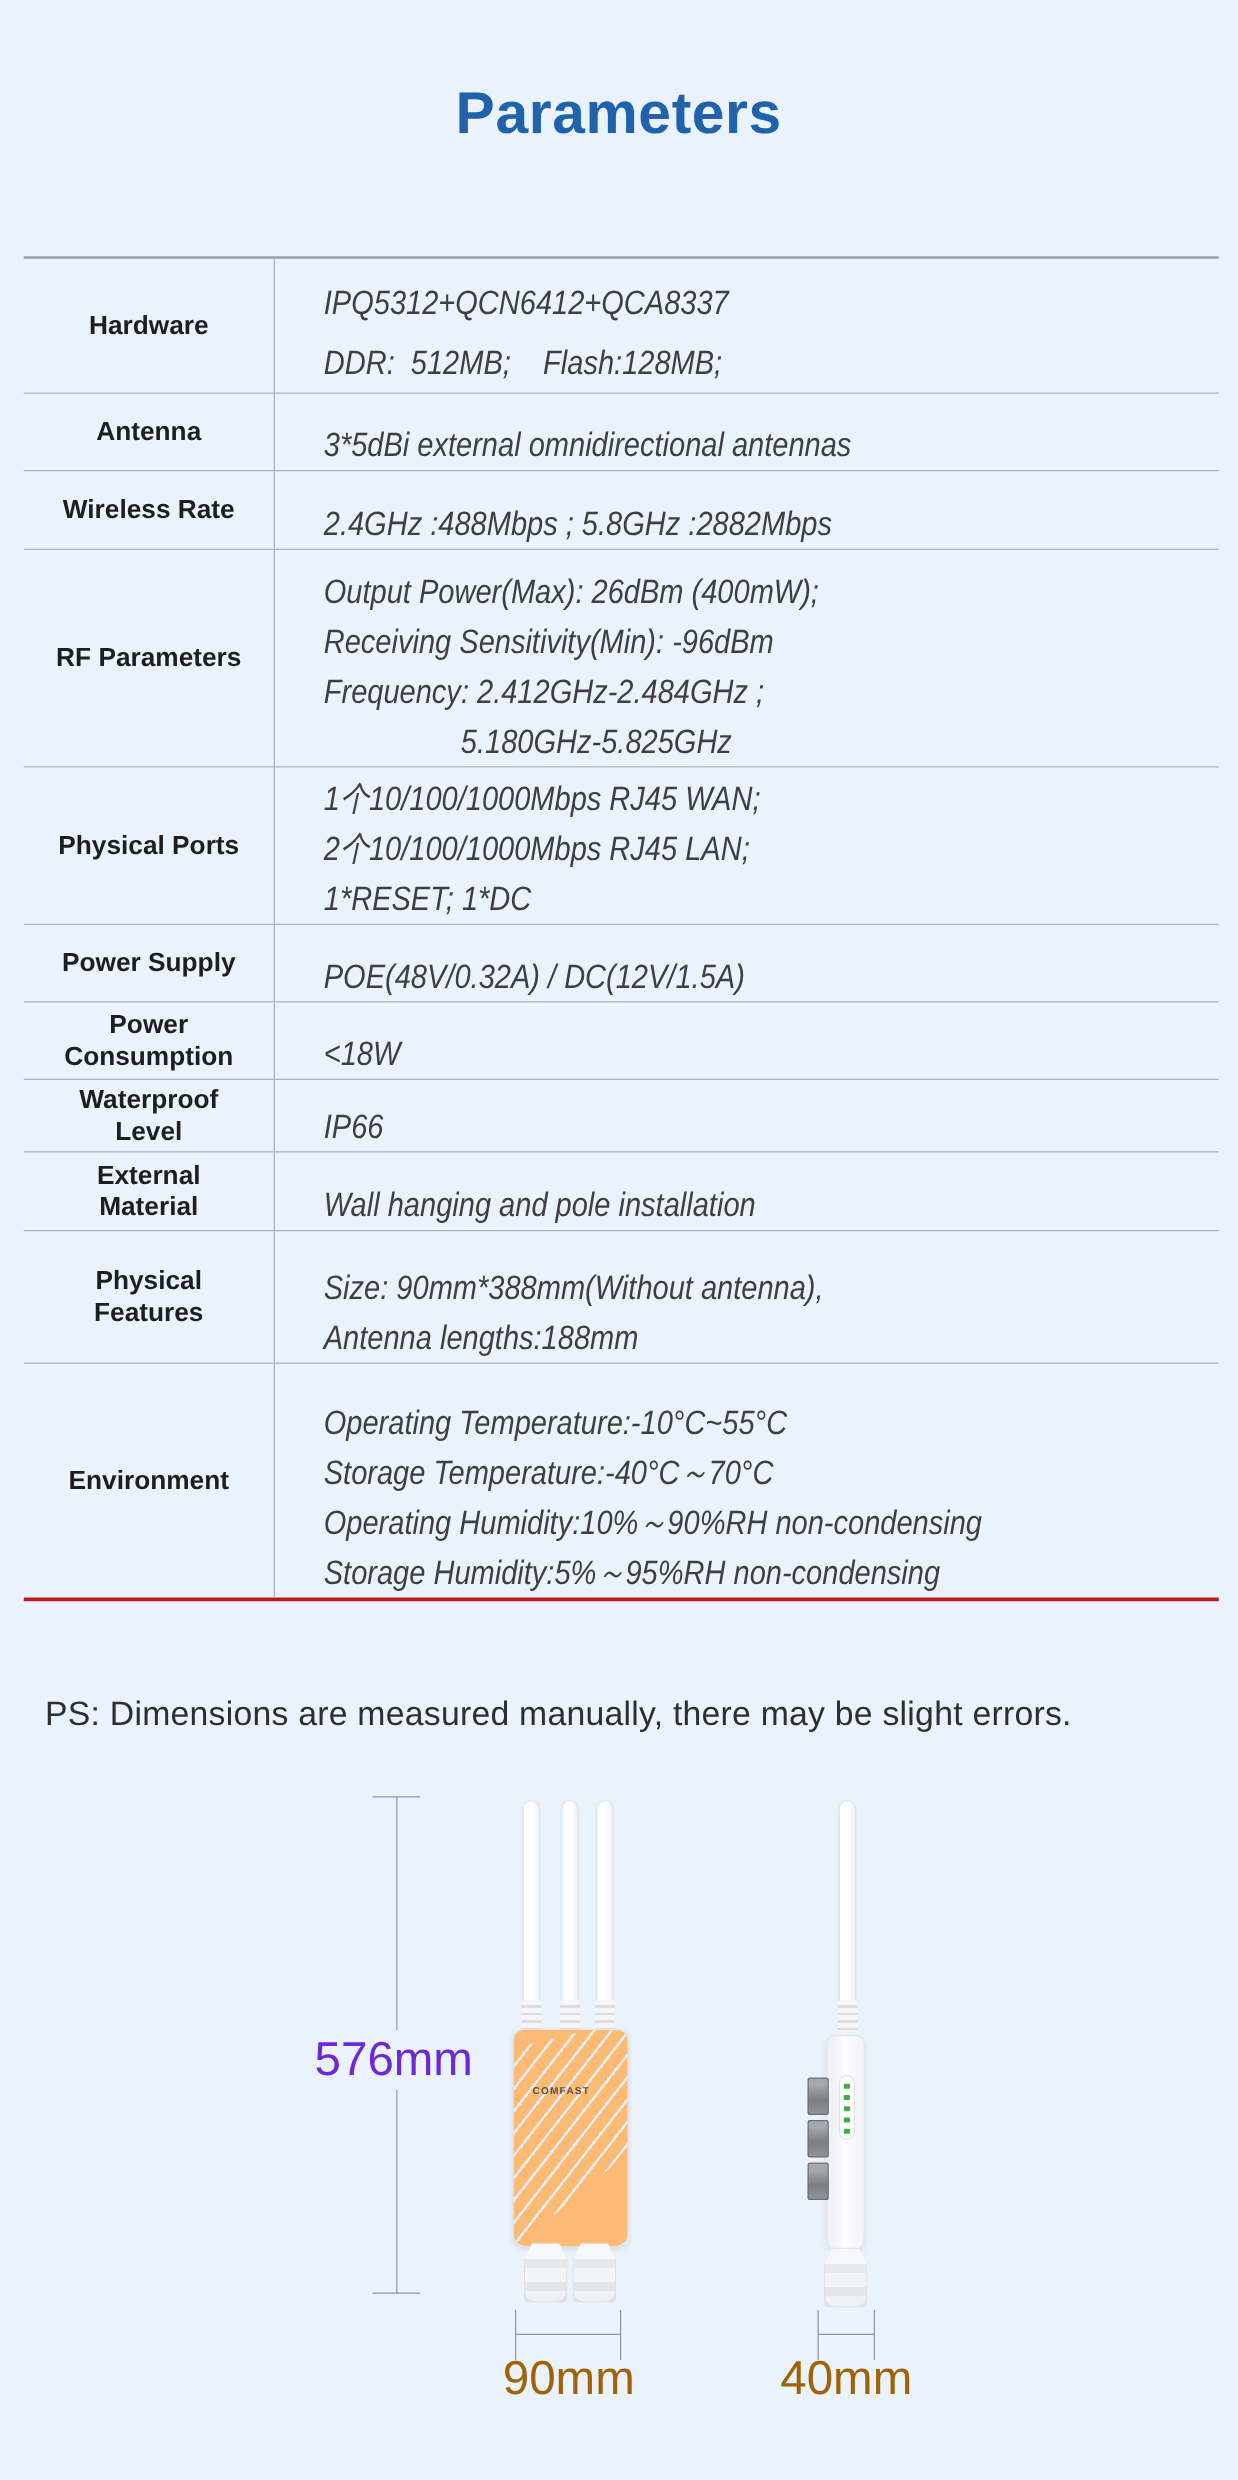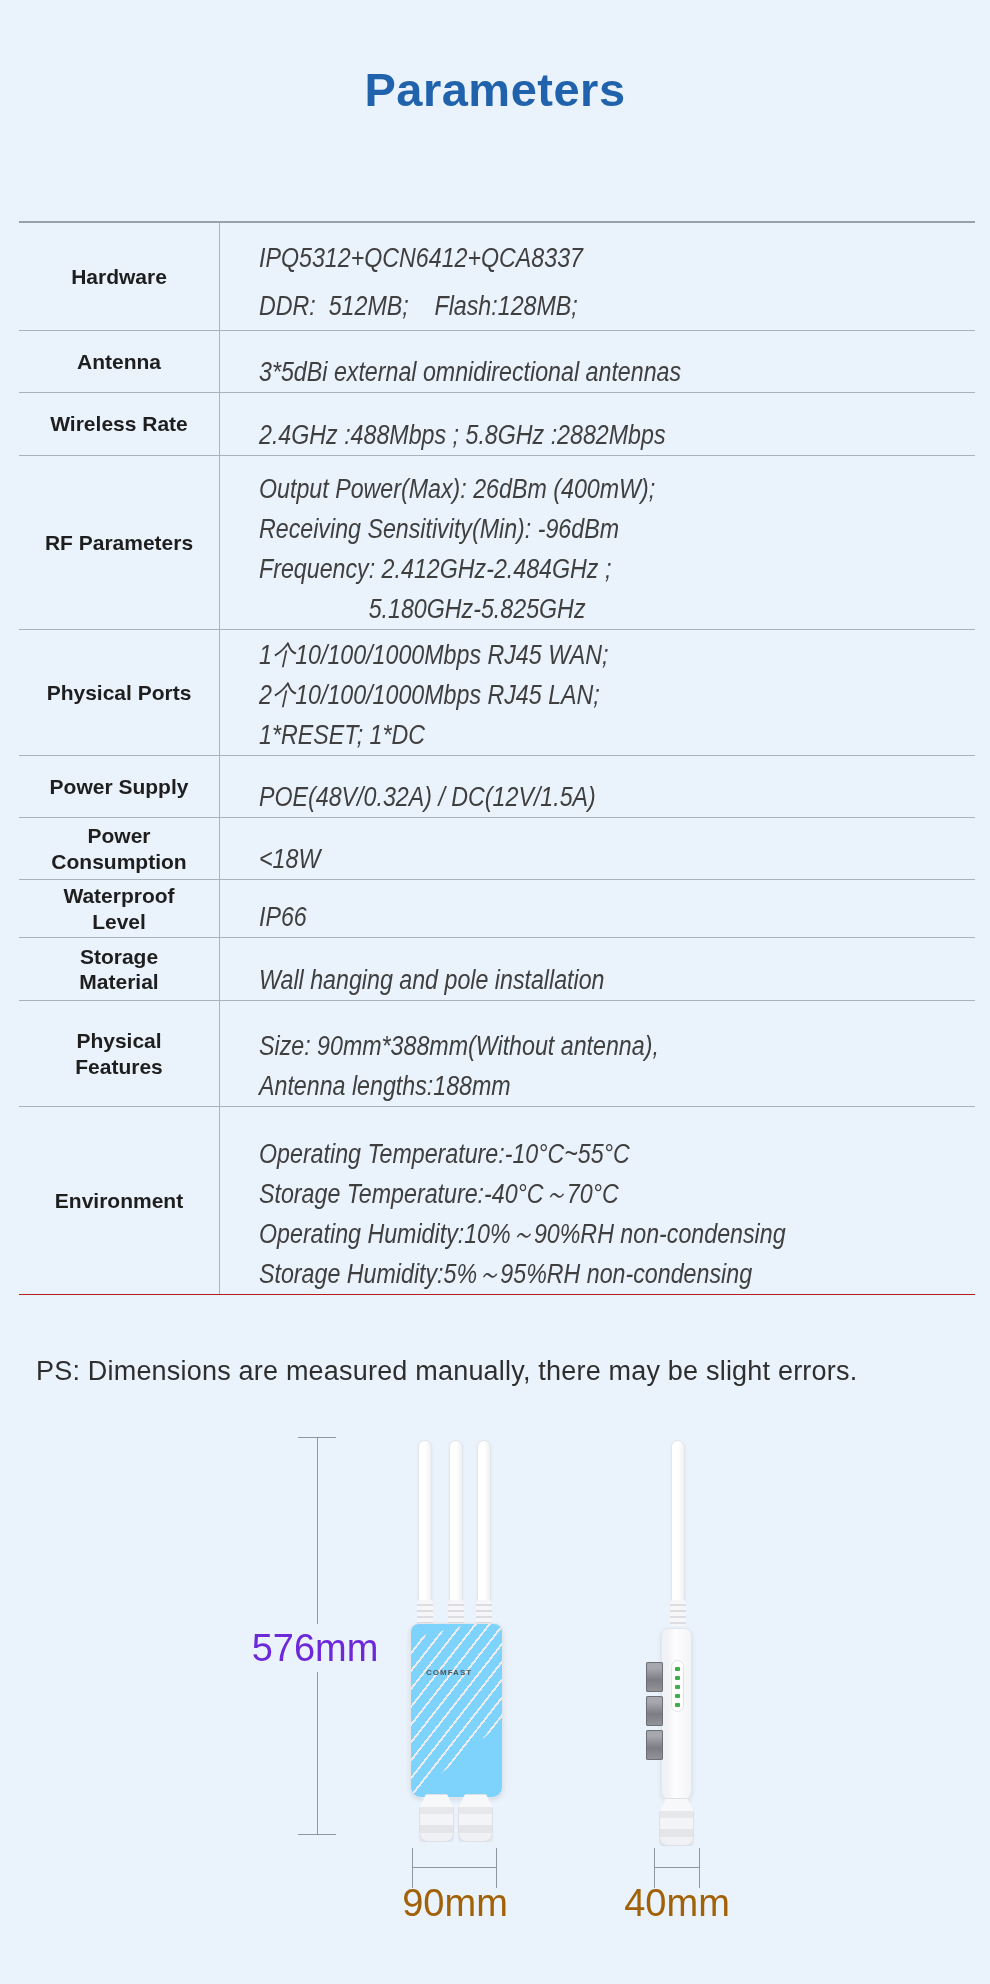--- a/index.html
+++ b/index.html
@@ -17,22 +17,21 @@
     position:absolute;top:62px;left:0;width:990px;
     text-align:center;
     font-size:47px;font-weight:bold;color:#2062ab;
     letter-spacing:0.5px;
   }
 
   
   .spec-table{
     position:absolute;left:19px;top:205px;width:956px;
     border-top:2px solid #97a1aa;
-    border-bottom:1px solid #b91c1c;
-    margin-top:16px;
+    border-bottom:3px solid #b91c1c;
   }
   .spec-row{
     display:flex;align-items:stretch;
     border-bottom:1px solid #aab3bb;
     box-sizing:border-box;
   }
   .spec-row:last-child{border-bottom:none;}
   .param-label{
     width:200px;min-width:200px;
     display:flex;align-items:center;justify-content:center;
@@ -97,21 +96,21 @@
   }
   .ant-conn{
     width:16px;height:26px;top:206px;
     background:repeating-linear-gradient(180deg,#f6f6f8 0 4px,#dcdde2 4px 6px);
     border-radius:3px;
   }
 
   
   .front-body{
     left:410px;top:229px;width:93px;height:175px;
-    background:#7dd3fc;
+    background:#fdba74;
     border:1px solid #e4e6ea;
     border-radius:9px 9px 11px 11px;
     box-shadow:0 2px 4px rgba(140,150,170,.22);
     overflow:hidden;
   }
   .front-stripes{
     left:-10px;top:-10px;right:-10px;bottom:-10px;
     background:repeating-linear-gradient(128deg,transparent 0 9px,#ebecf0 9px 11px);
     clip-path:polygon(0 14%,100% 0,100% 52%,0 100%);
   }
@@ -226,21 +225,21 @@
         </div>
     </div>
     <div class="spec-row r7">
       <div class="param-label">Waterproof
 Level</div>
       <div class="param-value">
           <div class="vline">IP66</div>
         </div>
     </div>
     <div class="spec-row r9">
-      <div class="param-label">Storage
+      <div class="param-label">External
 Material</div>
       <div class="param-value">
           <div class="vline">Wall hanging and pole installation</div>
         </div>
     </div>
     <div class="spec-row r10">
       <div class="param-label">Physical
 Features</div>
       <div class="param-value">
           <div class="vline">Size: 90mm*388mm(Without antenna),</div>

